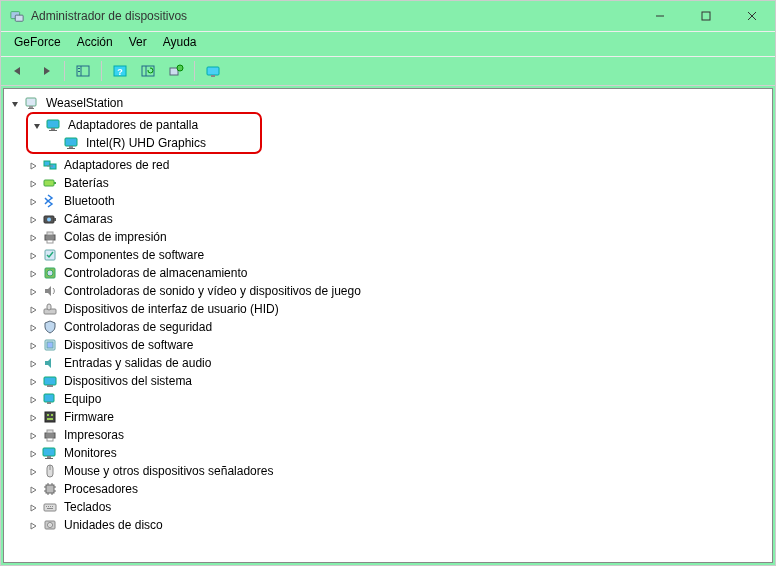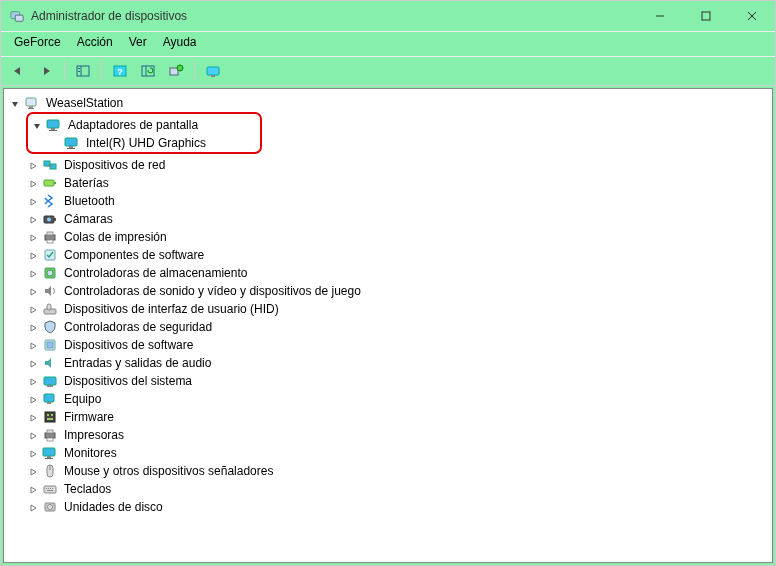--- a/index.html
+++ b/index.html
@@ -174,21 +174,21 @@
                     <path d="M3 2 L8 5 L3 8 Z" fill="none" stroke="#777"></path>
                   </svg>
                 </span>
                 <span class="nico">
                   <svg width="16" height="16" viewBox="0 0 16 16">
                     <rect x="2" y="4" width="6" height="5" fill="#3bb7e8" stroke="#1a7"></rect>
                     <rect x="8" y="7" width="6" height="5" fill="#3bb7e8" stroke="#1a7"></rect>
                     <line x1="5" y1="9" x2="11" y2="9" stroke="#888"></line>
                   </svg>
                 </span>
-                <span class="label">Dispositivos de red</span>
+                <span class="label">Adaptadores de red</span>
               </div>
             </li>
             <li>
               <div class="node">
                 <span class="toggle">
                   <svg width="10" height="10">
                     <path d="M3 2 L8 5 L3 8 Z" fill="none" stroke="#777"></path>
                   </svg>
                 </span>
                 <span class="nico">
@@ -450,20 +450,43 @@
                     <path d="M3 2 L8 5 L3 8 Z" fill="none" stroke="#777"></path>
                   </svg>
                 </span>
                 <span class="nico">
                   <svg width="16" height="16" viewBox="0 0 16 16">
                     <rect x="5" y="2" width="6" height="12" rx="3" fill="#ddd" stroke="#888"></rect>
                     <line x1="8" y1="2" x2="8" y2="7" stroke="#888"></line>
                   </svg>
                 </span>
                 <span class="label">Mouse y otros dispositivos señaladores</span>
+              </div>
+            </li>
+            <li>
+              <div class="node">
+                <span class="toggle">
+                  <svg width="10" height="10">
+                    <path d="M3 2 L8 5 L3 8 Z" fill="none" stroke="#777"></path>
+                  </svg>
+                </span>
+                <span class="nico">
+                  <svg width="16" height="16" viewBox="0 0 16 16">
+                    <rect x="4" y="4" width="8" height="8" fill="#bbb" stroke="#666"></rect>
+                    <line x1="2" y1="6" x2="4" y2="6" stroke="#666"></line>
+                    <line x1="2" y1="10" x2="4" y2="10" stroke="#666"></line>
+                    <line x1="12" y1="6" x2="14" y2="6" stroke="#666"></line>
+                    <line x1="12" y1="10" x2="14" y2="10" stroke="#666"></line>
+                    <line x1="6" y1="2" x2="6" y2="4" stroke="#666"></line>
+                    <line x1="10" y1="2" x2="10" y2="4" stroke="#666"></line>
+                    <line x1="6" y1="12" x2="6" y2="14" stroke="#666"></line>
+                    <line x1="10" y1="12" x2="10" y2="14" stroke="#666"></line>
+                  </svg>
+                </span>
+                <span class="label">Procesadores</span>
               </div>
             </li>
             <li>
               <div class="node">
                 <span class="toggle">
                   <svg width="10" height="10">
                     <path d="M3 2 L8 5 L3 8 Z" fill="none" stroke="#777"></path>
                   </svg>
                 </span>
                 <span class="nico">

